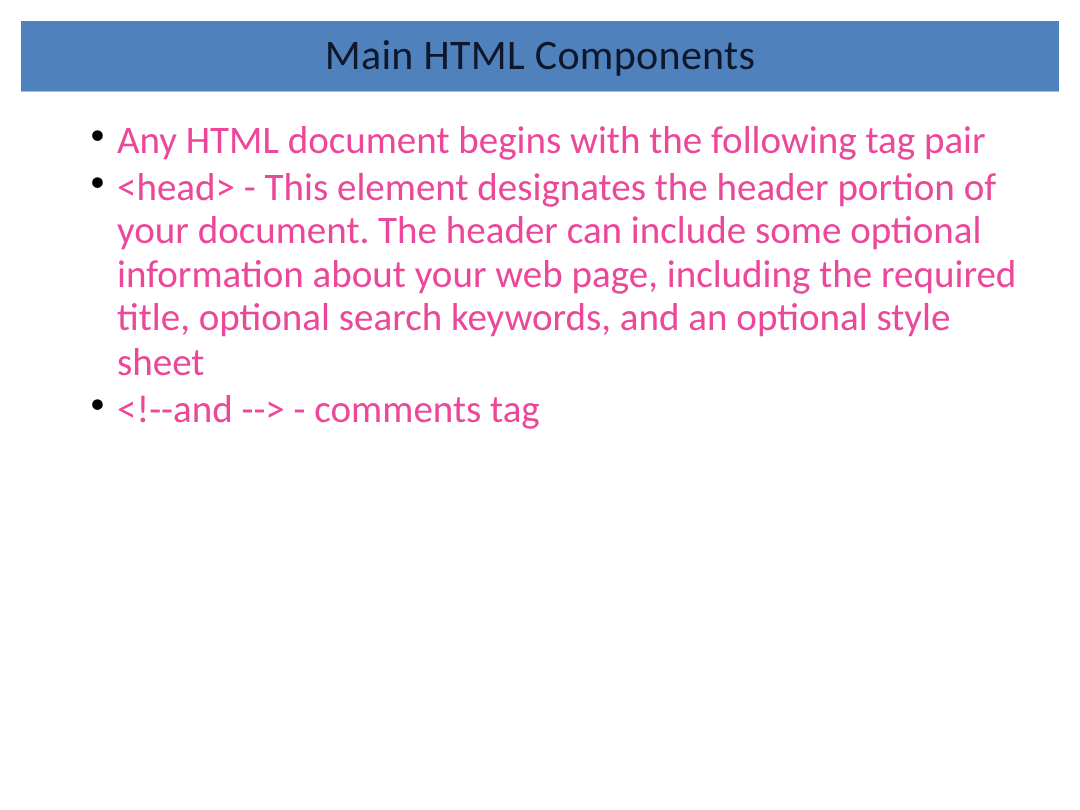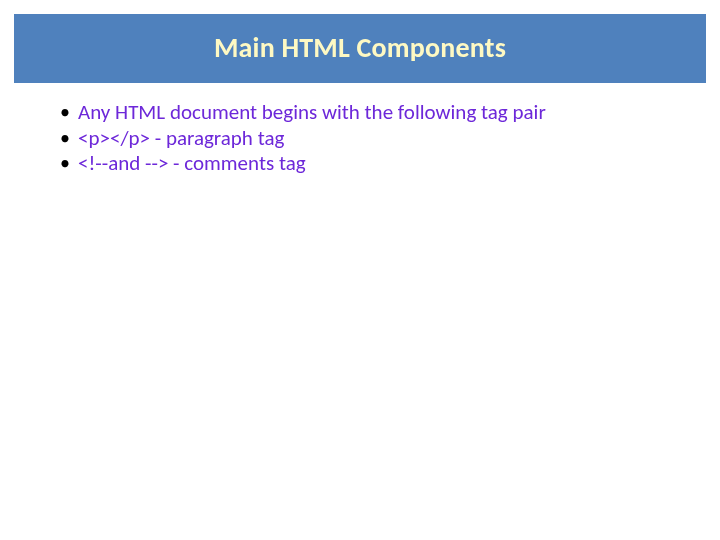--- a/index.html
+++ b/index.html
@@ -18,53 +18,53 @@
     position: relative;
     box-sizing: border-box;
   }
   .title-bar {
     background: #4f81bd;
     margin: 14px 14px 0 14px;
     padding: 4px 0 6px 0;
     text-align: center;
   }
   .title-bar h1 {
-    margin: 12px;
+    margin: 1px;
     font-size: 28px;
-    font-weight: 700;
-    color: #fef9c3;
+    font-weight: 400;
+    color: #0f172a;
     letter-spacing: 0.2px;
   }
   ul.body {
     list-style: none;
     margin: 18px 38px 0 60px;
     padding: 0;
   }
   ul.body > li {
     position: relative;
-    font-size: 21px;
+    font-size: 26px;
     line-height: 1.12;
     margin: 0 0 2px 0;
     padding-left: 18px;
-    color: #6d28d9;
+    color: #ec4899;
   }
   ul.body > li::before {
     content: "•";
     position: absolute;
     left: 0;
     top: 0;
     font-size: 20px;
     color: #000;
   }
 </style>
 </head>
 <body>
 
 <div class="slide">
   <div class="title-bar">
     <h1>Main HTML Components</h1>
   </div>
   <ul class="body">
     <li>Any HTML document begins with the following tag pair</li>
-    <li>&lt;p&gt;&lt;/p&gt; - paragraph tag</li>
+    <li>&lt;head&gt; - This element designates the header portion of your document. The header can include some optional information about your web page, including the required title, optional search keywords, and an optional style sheet</li>
     <li>&lt;!--and --&gt; - comments tag</li>
   </ul>
 </div>
 
 </body></html>

